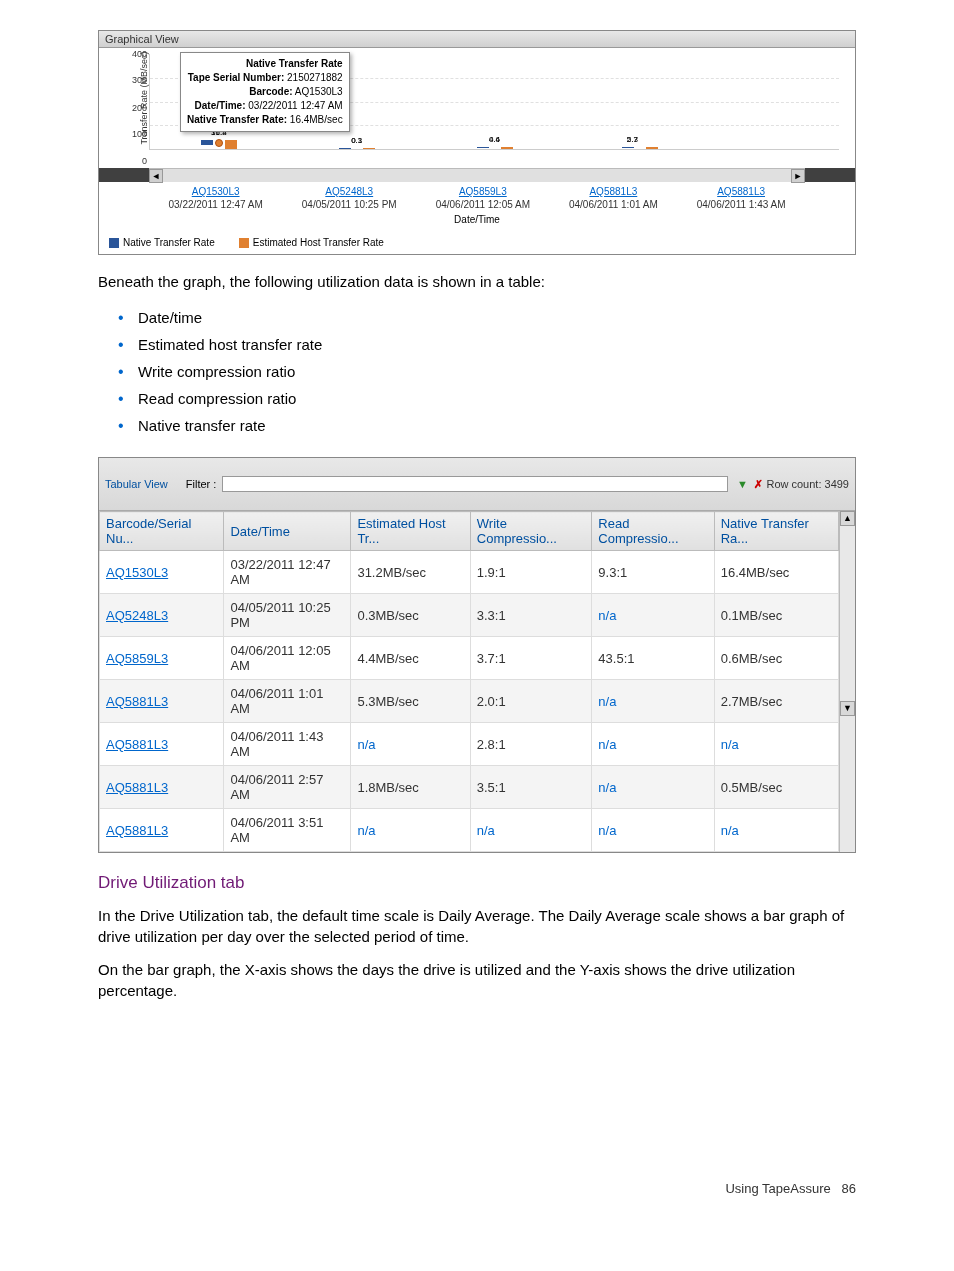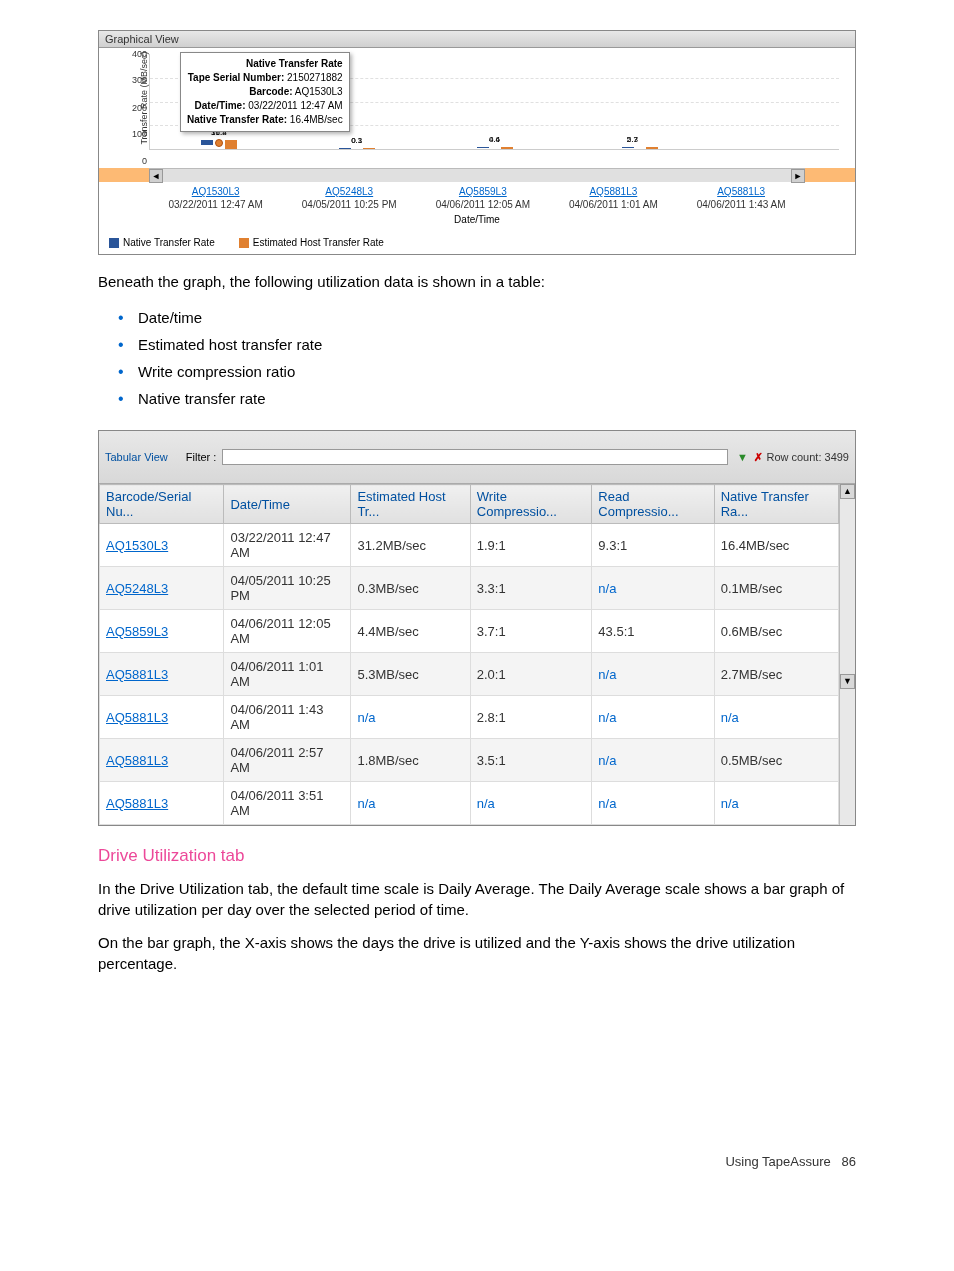--- a/index.html
+++ b/index.html
@@ -6,21 +6,21 @@
     body {
       font-family: Arial, Helvetica, sans-serif;
       background: #fff;
       width: 954px;
       padding: 30px 98px 30px 98px;
       font-size: 14px;
       color: #000;
     }
     .screenshot-box {
       border: 1px solid #888;
-      background: #fdba74;
+      background: #404040;
       margin-bottom: 16px;
     }
     .panel-header {
       background: linear-gradient(#e8e8e8, #d0d0d0);
       border-bottom: 1px solid #999;
       padding: 2px 6px;
       font-size: 11px;
       color: #333;
       display: flex;
       align-items: center;
@@ -246,21 +246,21 @@
       height: 15px;
       border: 1px solid #999;
       background: #d8d8d8;
       font-size: 9px;
       text-align: center;
       line-height: 13px;
     }
     .table-wrap { display: flex; }
     .table-main { flex: 1; }
     h3.section {
-      color: #ec4899;
+      color: #701a75;
       font-size: 17px;
       font-weight: normal;
       margin: 12px 0 8px 0;
     }
     .footer {
       text-align: right;
       font-size: 13px;
       color: #333;
       margin-top: 180px;
     }
@@ -350,20 +350,21 @@
     <span><span class="legend-swatch sw-orange"></span><span>Estimated Host Transfer Rate</span></span>
   </div>
 </div>
 
 <p class="body-text">Beneath the graph, the following utilization data is shown in a table:</p>
 
 <ul class="bullets">
   <li>Date/time</li>
   <li>Estimated host transfer rate</li>
   <li>Write compression ratio</li>
+  <li>Read compression ratio</li>
   <li>Native transfer rate</li>
 </ul>
 
 <div class="table-box">
   <div class="table-header-bar">
     <span style="color:#0050a0; margin-right:18px;">Tabular View</span>
     <span>Filter :</span>
     <div class="filter-input"></div>
     <span class="filter-icon" style="color:#2a8a2a;">▼</span>
     <span class="filter-icon" style="color:#c00; font-weight:bold;">✗</span>

